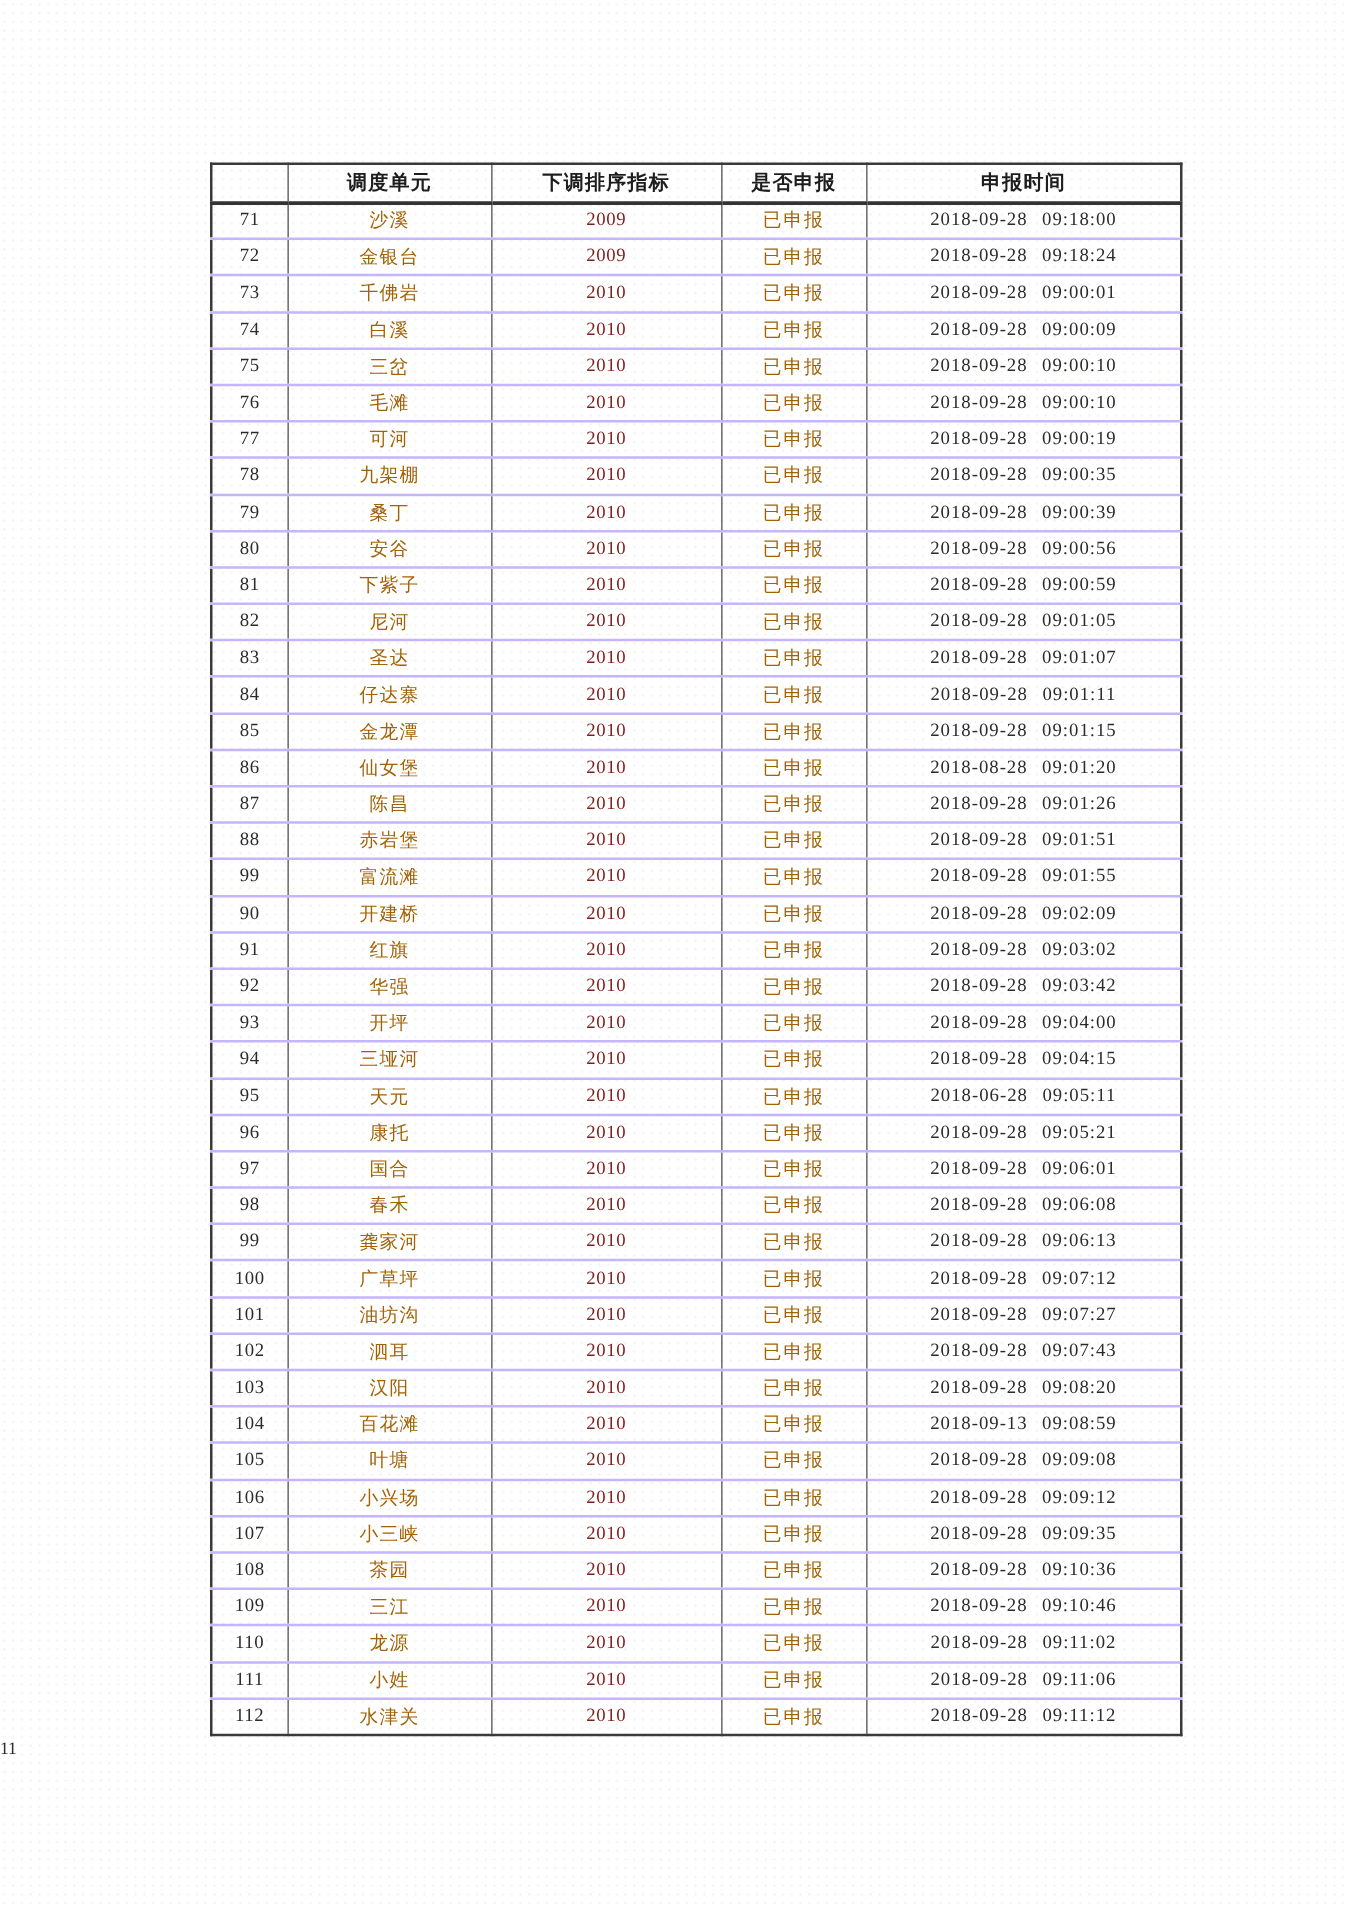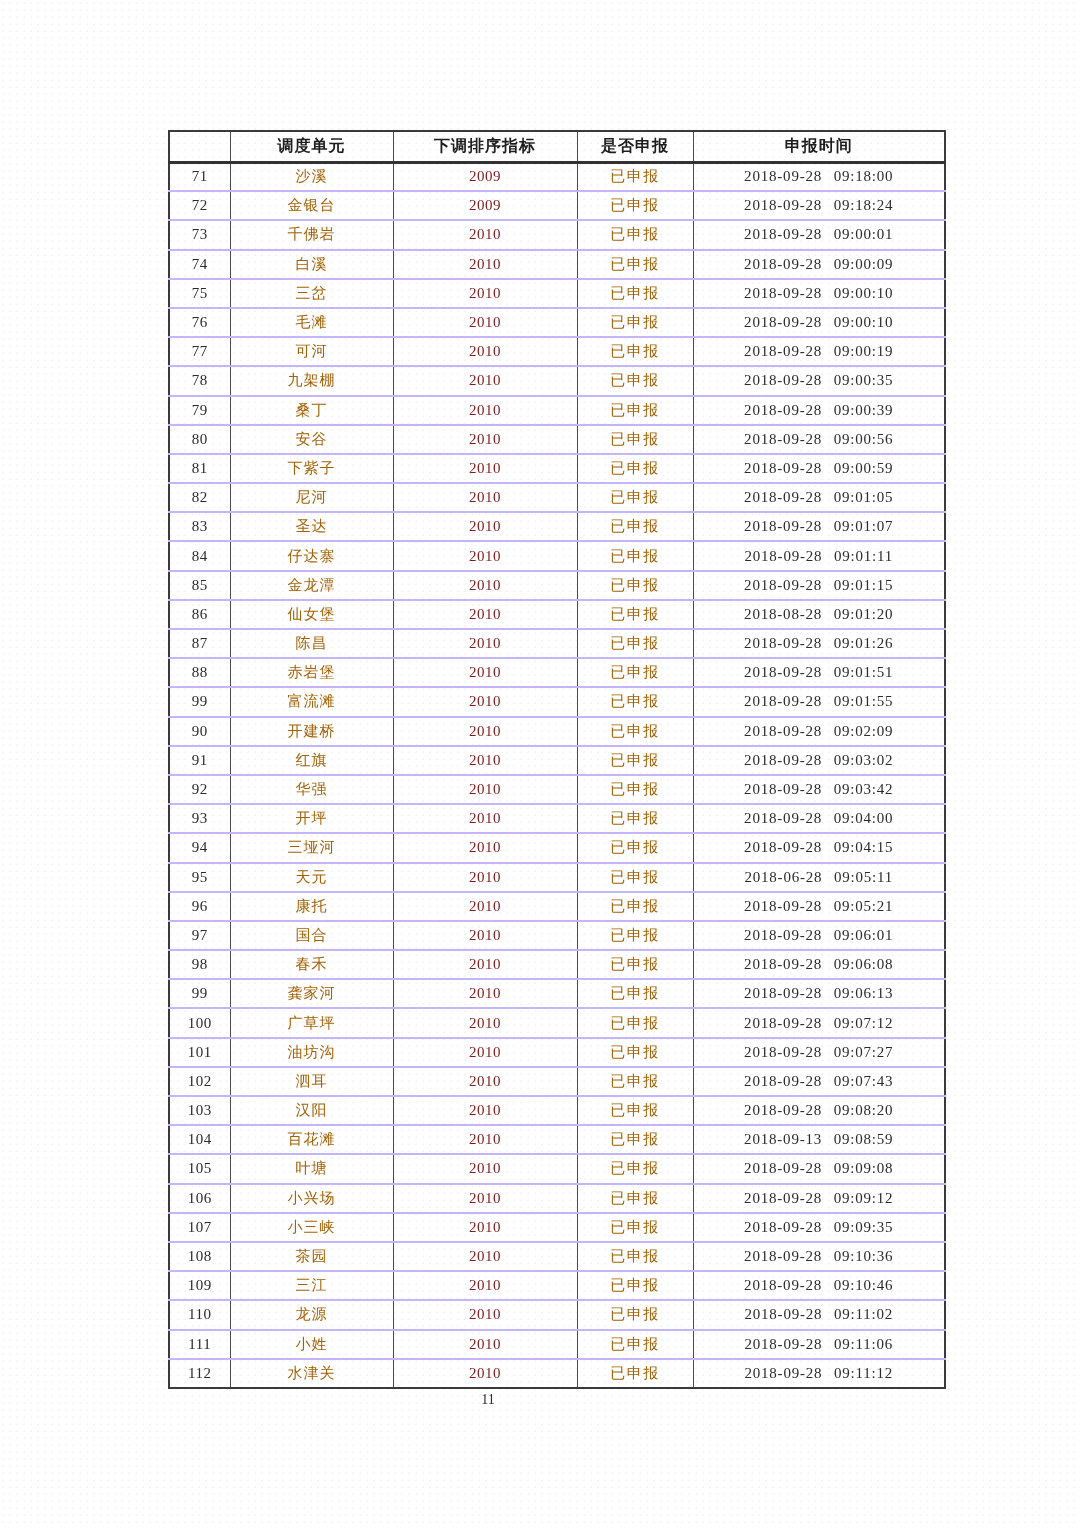--- a/index.html
+++ b/index.html
@@ -90,21 +90,21 @@
     font-size: 15px;
     color: #2b2b2b;
     letter-spacing: 0.8px;
     word-spacing: 7px;
   }
   .page-number {
     position: absolute;
     top: 1392px;
     left: 0;
     width: 976px;
-    text-align: center;
+    text-align: left;
     font-size: 14px;
     color: #2b2b2b;
     font-family: "Liberation Serif", "DejaVu Serif", serif;
   }
 </style>
 </head>
 <body>
 
 <div class="page">
 

